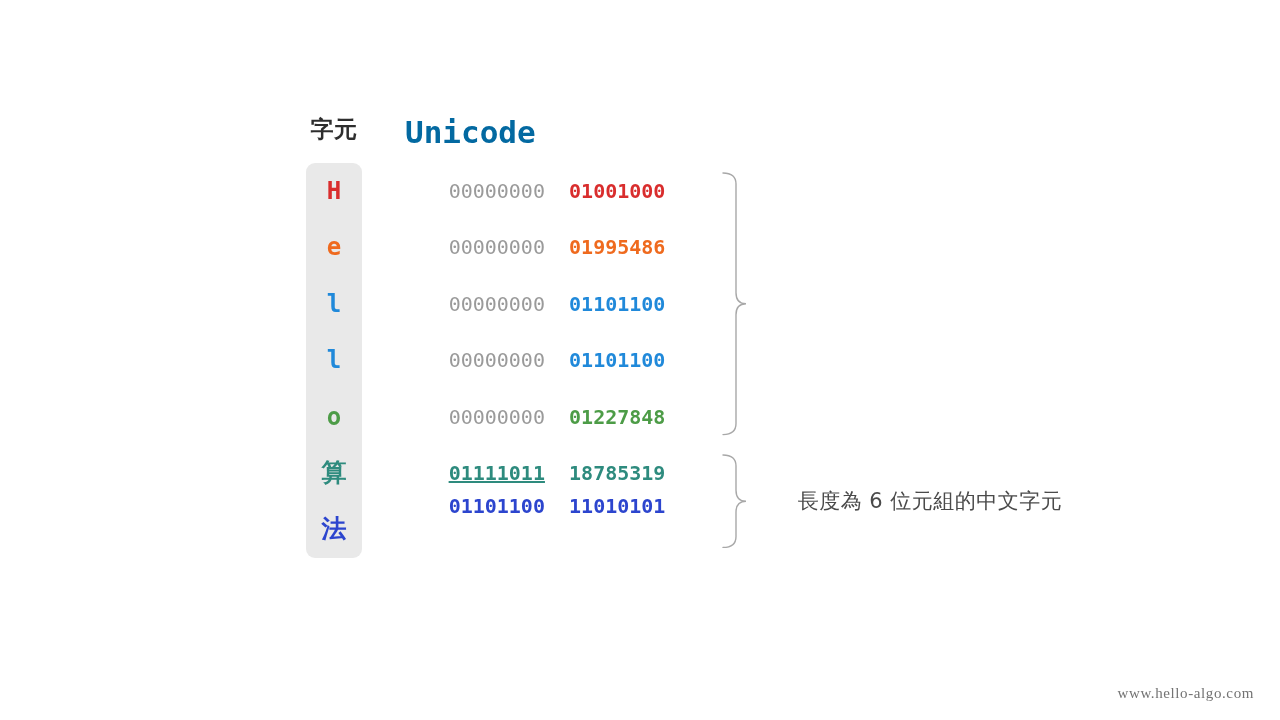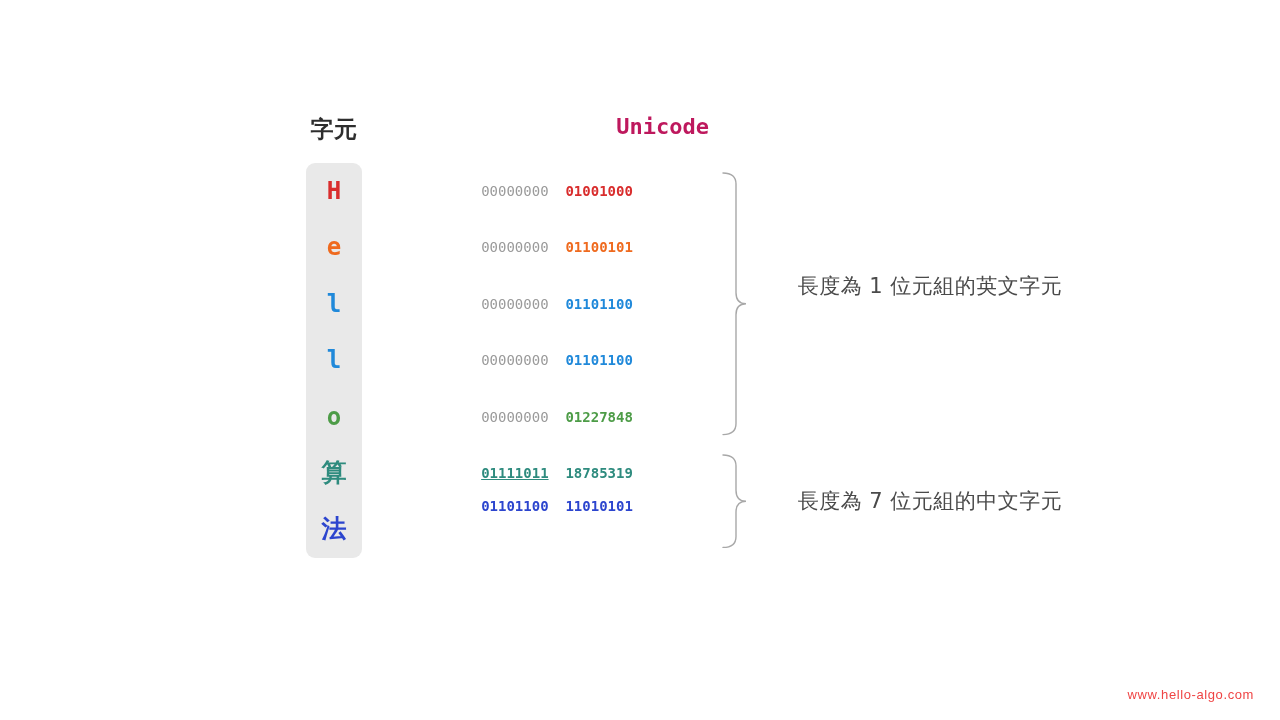--- a/index.html
+++ b/index.html
@@ -33,25 +33,25 @@
     font-size: 23px;
     font-weight: bold;
     color: #2e2e2e;
     letter-spacing: 0.5px;
   }
   .header-unicode {
     position: absolute;
     left: 405px;
     top: 114px;
     width: 304px;
-    text-align: right;
+    text-align: left;
     font-family: "DejaVu Sans Mono", "Liberation Mono", monospace;
-    font-size: 22px;
+    font-size: 31px;
     font-weight: bold;
-    color: #be185d;
+    color: #0369a1;
   }
 
   
   .char-card {
     position: absolute;
     left: 306px;
     top: 163px;
     width: 56px;
     height: 395px;
     background: #e9e9e9;
@@ -76,21 +76,21 @@
 
   
   .bin-row {
     position: absolute;
     left: 405px;
     width: 304px;
     height: 56px;
     line-height: 56px;
     text-align: center;
     font-family: "DejaVu Sans Mono", "Liberation Mono", monospace;
-    font-size: 14px;
+    font-size: 20px;
     white-space: pre;
   }
   .bin-hi {
     color: #9a9a9a;
     font-weight: normal;
   }
   .bin-hi.filled {
     font-weight: bold;
   }
   .bin-lo {
@@ -122,23 +122,23 @@
     color: #8d8d8d;
     letter-spacing: 0.5px;
     line-height: 36px;
   }
 
   
   .watermark {
     position: absolute;
     right: 26px;
     bottom: 18px;
-    font-family: Liberation Sans, sans-serif;
-    font-size: 13px;
-    color: #ef4444;
+    font-family: Liberation Serif, serif;
+    font-size: 15px;
+    color: #737373;
     letter-spacing: 0.6px;
   }
 </style>
 </head>
 <body>
 
 <div id="diagram">
 
   <div class="header-char">字元</div>
 
@@ -150,38 +150,37 @@
       <div class="char-cell" style="top: 163px; color: rgb(217, 45, 45);">H</div>
       <div class="char-cell" style="top: 219.4px; color: rgb(239, 106, 30);">e</div>
       <div class="char-cell" style="top: 275.8px; color: rgb(32, 137, 218);">l</div>
       <div class="char-cell" style="top: 332.2px; color: rgb(32, 137, 218);">l</div>
       <div class="char-cell" style="top: 388.6px; color: rgb(77, 156, 71);">o</div>
       <div class="char-cell cjk" style="top: 445px; color: rgb(46, 139, 126);">算</div>
       <div class="char-cell cjk" style="top: 501.4px; color: rgb(44, 69, 206);">法</div>
     </div>
   <div id="bin-rows">
       <div class="bin-row" style="top: 163px;"><span class="bin-hi">00000000</span>  <span class="bin-lo" style="color: rgb(217, 45, 45);">01001000</span></div>
-      <div class="bin-row" style="top: 219.4px;"><span class="bin-hi">00000000</span>  <span class="bin-lo" style="color: rgb(239, 106, 30);">01100101</span></div>
+      <div class="bin-row" style="top: 219.4px;"><span class="bin-hi">00000000</span>  <span class="bin-lo" style="color: rgb(239, 106, 30);">01995486</span></div>
       <div class="bin-row" style="top: 275.8px;"><span class="bin-hi">00000000</span>  <span class="bin-lo" style="color: rgb(32, 137, 218);">01101100</span></div>
       <div class="bin-row" style="top: 332.2px;"><span class="bin-hi">00000000</span>  <span class="bin-lo" style="color: rgb(32, 137, 218);">01101100</span></div>
       <div class="bin-row" style="top: 388.6px;"><span class="bin-hi">00000000</span>  <span class="bin-lo" style="color: rgb(77, 156, 71);">01227848</span></div>
       <div class="bin-row" style="top: 445px;"><span class="bin-hi filled" style="color: rgb(46, 139, 126); text-decoration: underline;">01111011</span>  <span class="bin-lo" style="color: rgb(46, 139, 126);">18785319</span></div>
       <div class="bin-row" style="top: 478px;"><span class="bin-hi filled" style="color: rgb(44, 69, 206);">01101100</span>  <span class="bin-lo" style="color: rgb(44, 69, 206);">11010101</span></div>
     </div>
   <div id="braces">
       <svg class="brace-svg" width="28" height="265.6" style="left: 722px; top: 171.2px;">
         <path d="M 1 2 q 13 0 13 11 L 14 121.80000000000001 q 0 11 10 11 q -10 0 -10 11 L 14 252.60000000000002 q 0 11 -13 11" fill="none" stroke="#a8a8a8" stroke-width="1.4" stroke-linecap="round"></path>
       </svg>
       <svg class="brace-svg" width="28" height="96.40000000000003" style="left: 722px; top: 453.2px;">
         <path d="M 1 2 q 13 0 13 11 L 14 37.20000000000002 q 0 11 10 11 q -10 0 -10 11 L 14 83.40000000000003 q 0 11 -13 11" fill="none" stroke="#a8a8a8" stroke-width="1.4" stroke-linecap="round"></path>
       </svg>
     </div>
   <div id="annotations">
       <div class="annotation" style="left: 765px; width: 330px; top: 268px;">
-        <span class="line-main">長度為 1 位元組的英文字元</span>
       </div>
       <div class="annotation" style="left: 765px; width: 330px; top: 483.4px;">
-        <span class="line-main">長度為 7 位元組的中文字元</span>
+        <span class="line-main">長度為 6 位元組的中文字元</span>
       </div>
     </div>
 
   <div class="watermark">www.hello-algo.com</div>
 </div>
 
 </body></html>

